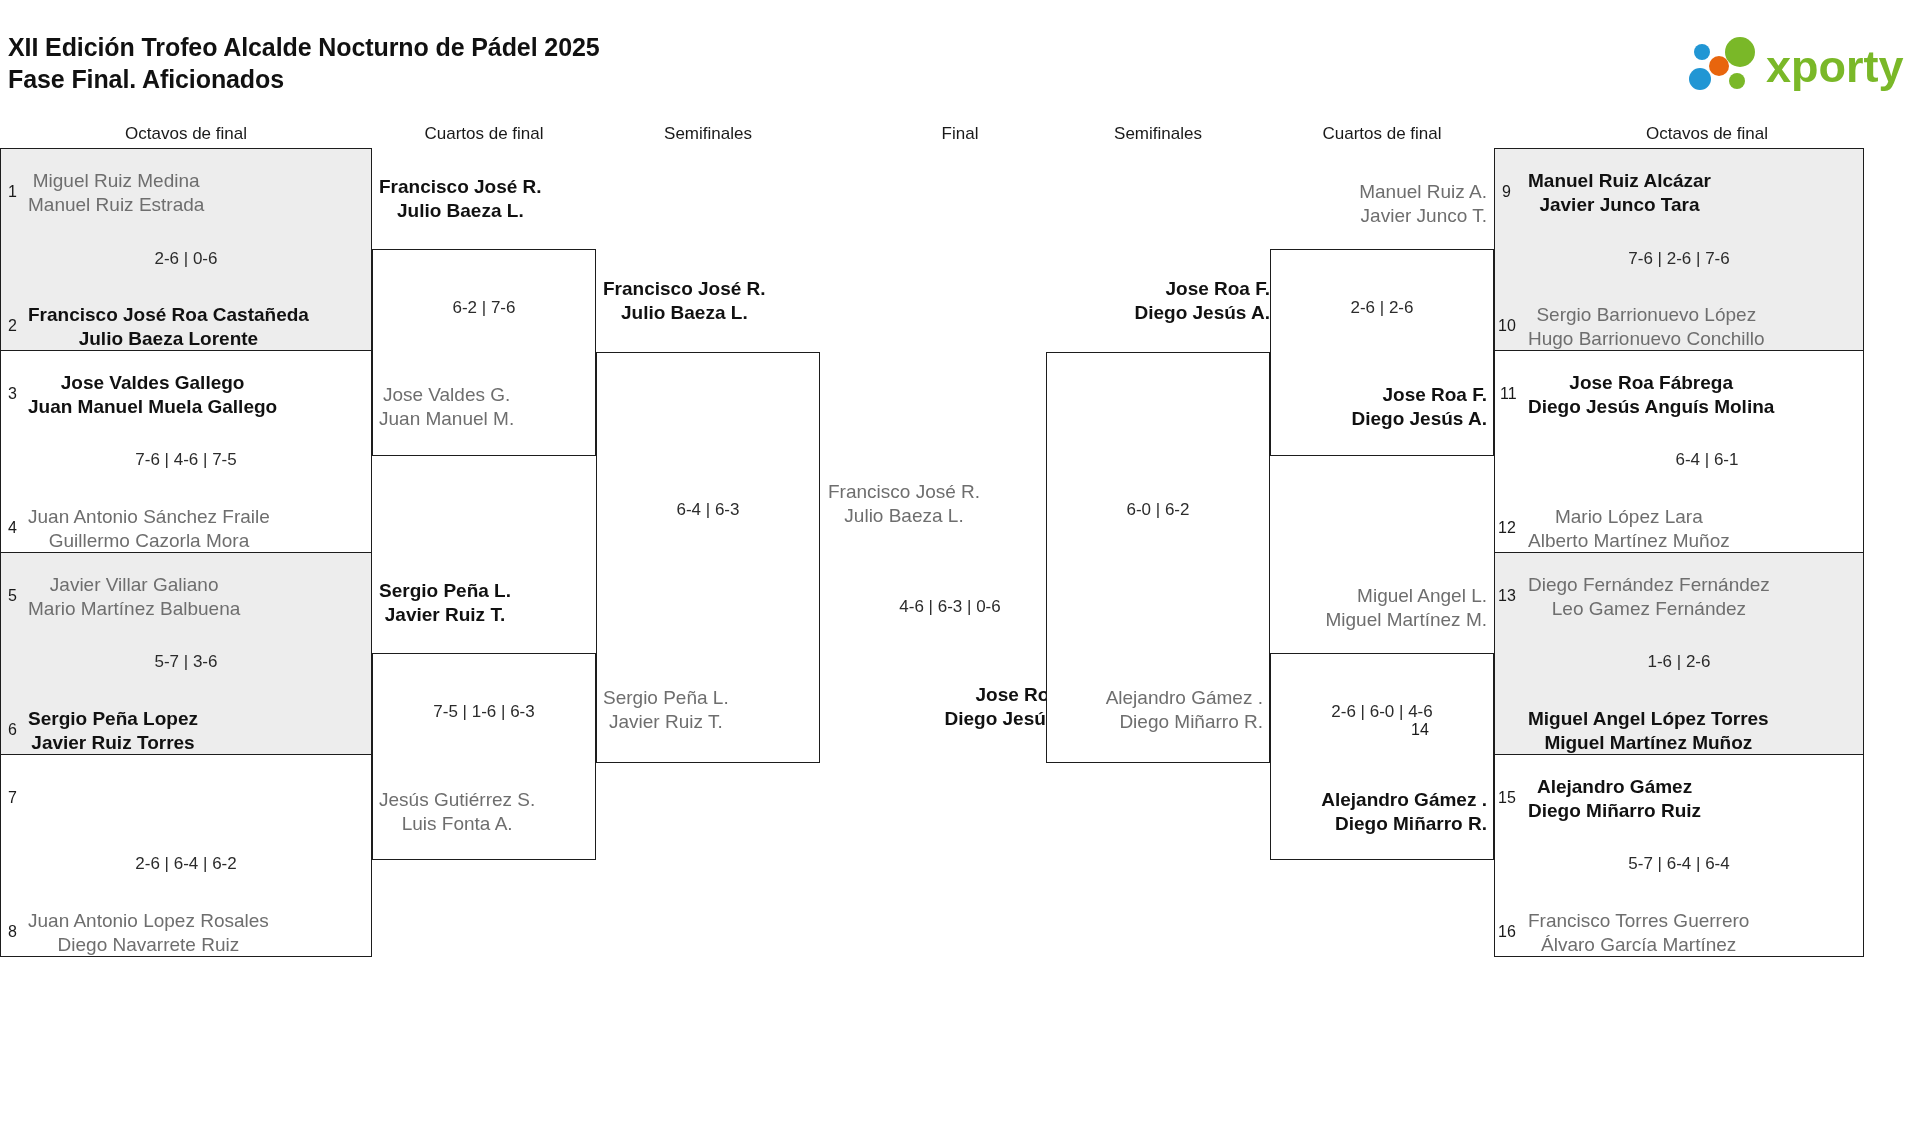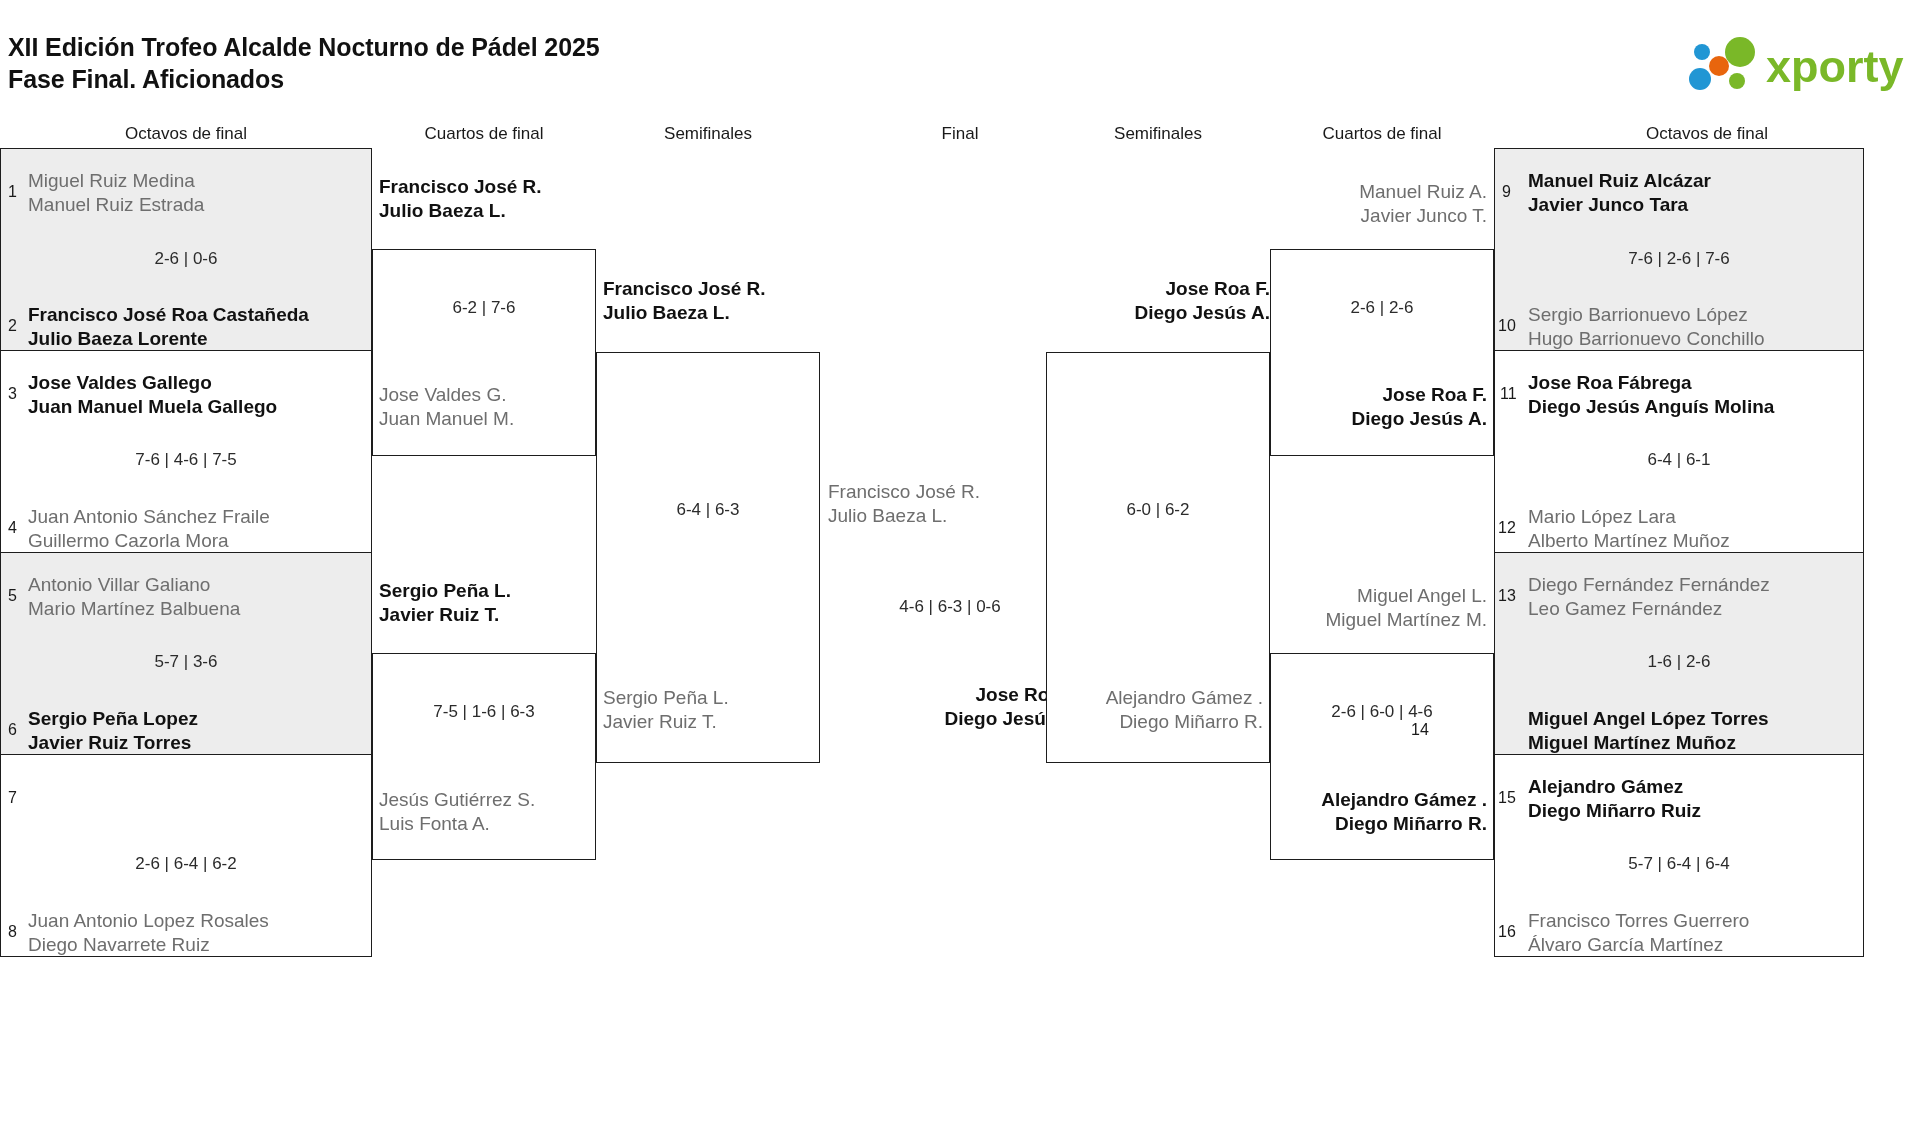--- a/index.html
+++ b/index.html
@@ -36,21 +36,21 @@
 
   
   .seed {
     position: absolute; font-size: 16px; color: #1a1a1a;
     line-height: 1; white-space: nowrap;
   }
 
   
   .team {
     position: absolute; font-size: 19px; line-height: 1.26;
-    color: #6e6e6e; white-space: nowrap;
+    color: #6e6e6e; white-space: nowrap; text-align: center;
   }
   .team.win { color: #111111; font-weight: bold; }
   .team.lose { color: #6e6e6e; font-weight: 400; }
   .team.r { text-align: right; }
 
   
   .score {
     position: absolute; font-size: 17px; color: #2b2b2b;
     white-space: nowrap; text-align: center; line-height: 1;
   }
@@ -106,21 +106,21 @@
   <div class="score" style="left:0px; top:423px; width:372px;">7-6 | 4-6 | 7-5</div>
   <div class="seed" style="left:8px;  top:492px;">4</div>
   <div class="team lose" style="left:28px; top:477px;">
     <div>Juan Antonio Sánchez Fraile</div>
     <div>Guillermo Cazorla Mora</div>
   </div>
 
   <div class="box shaded" style="left:0px; top:524px; width:372px; height:203px;"></div>
   <div class="seed" style="left:8px;  top:560px;">5</div>
   <div class="team lose" style="left:28px; top:545px;">
-    <div>Antonio Villar Galiano</div>
+    <div>Javier Villar Galiano</div>
     <div>Mario Martínez Balbuena</div>
   </div>
   <div class="score" style="left:0px; top:625px; width:372px;">5-7 | 3-6</div>
   <div class="seed" style="left:8px;  top:694px;">6</div>
   <div class="team win" style="left:28px; top:679px;">
     <div>Sergio Peña Lopez</div>
     <div>Javier Ruiz Torres</div>
   </div>
 
   <div class="box plain" style="left:0px; top:726px; width:372px; height:203px;"></div>
@@ -220,21 +220,21 @@
     <div>Sergio Barrionuevo López</div>
     <div>Hugo Barrionuevo Conchillo</div>
   </div>
 
   <div class="box plain" style="left:1494px; top:322px; width:370px; height:203px;"></div>
   <div class="seed" style="left:1500px; top:358px;">11</div>
   <div class="team win" style="left:1528px; top:343px;">
     <div>Jose Roa Fábrega</div>
     <div>Diego Jesús Anguís Molina</div>
   </div>
-  <div class="score" style="left:1494px; top:423px; width:370px;">6-4 | 6-1</div>
+  <div class="score" style="left:1494px; top:423px; width:426px;">6-4 | 6-1</div>
   <div class="seed" style="left:1498px; top:492px;">12</div>
   <div class="team lose" style="left:1528px; top:477px;">
     <div>Mario López Lara</div>
     <div>Alberto Martínez Muñoz</div>
   </div>
 
   <div class="box shaded" style="left:1494px; top:524px; width:370px; height:203px;"></div>
   <div class="seed" style="left:1498px; top:560px;">13</div>
   <div class="team lose" style="left:1528px; top:545px;">
     <div>Diego Fernández Fernández</div>

